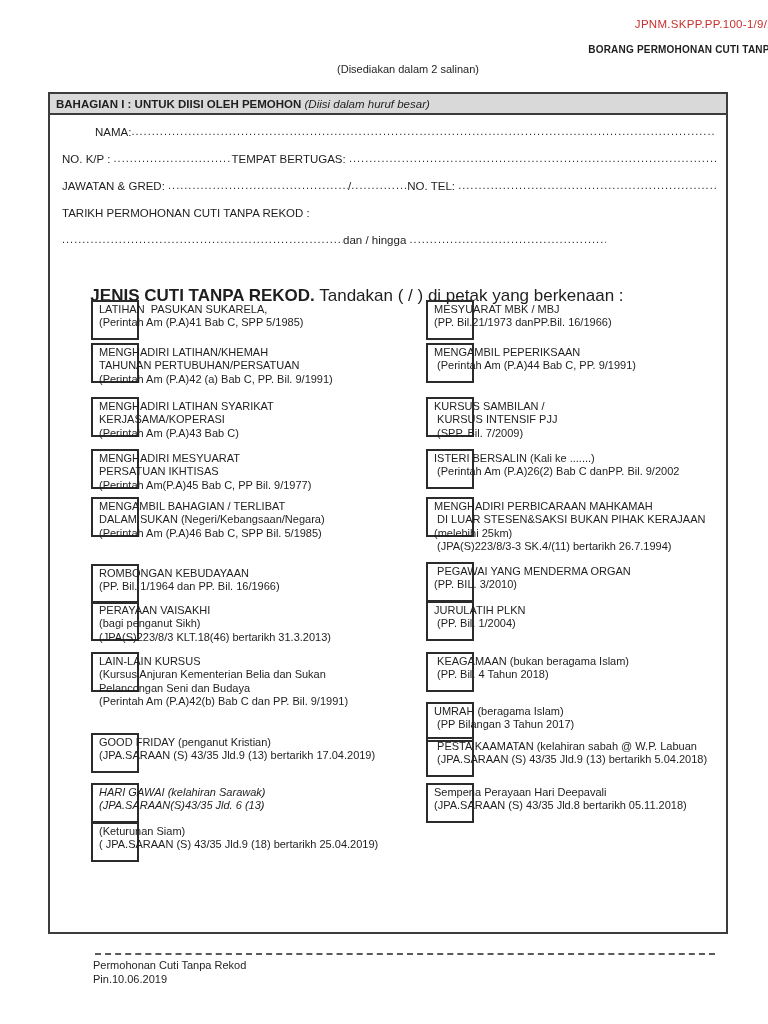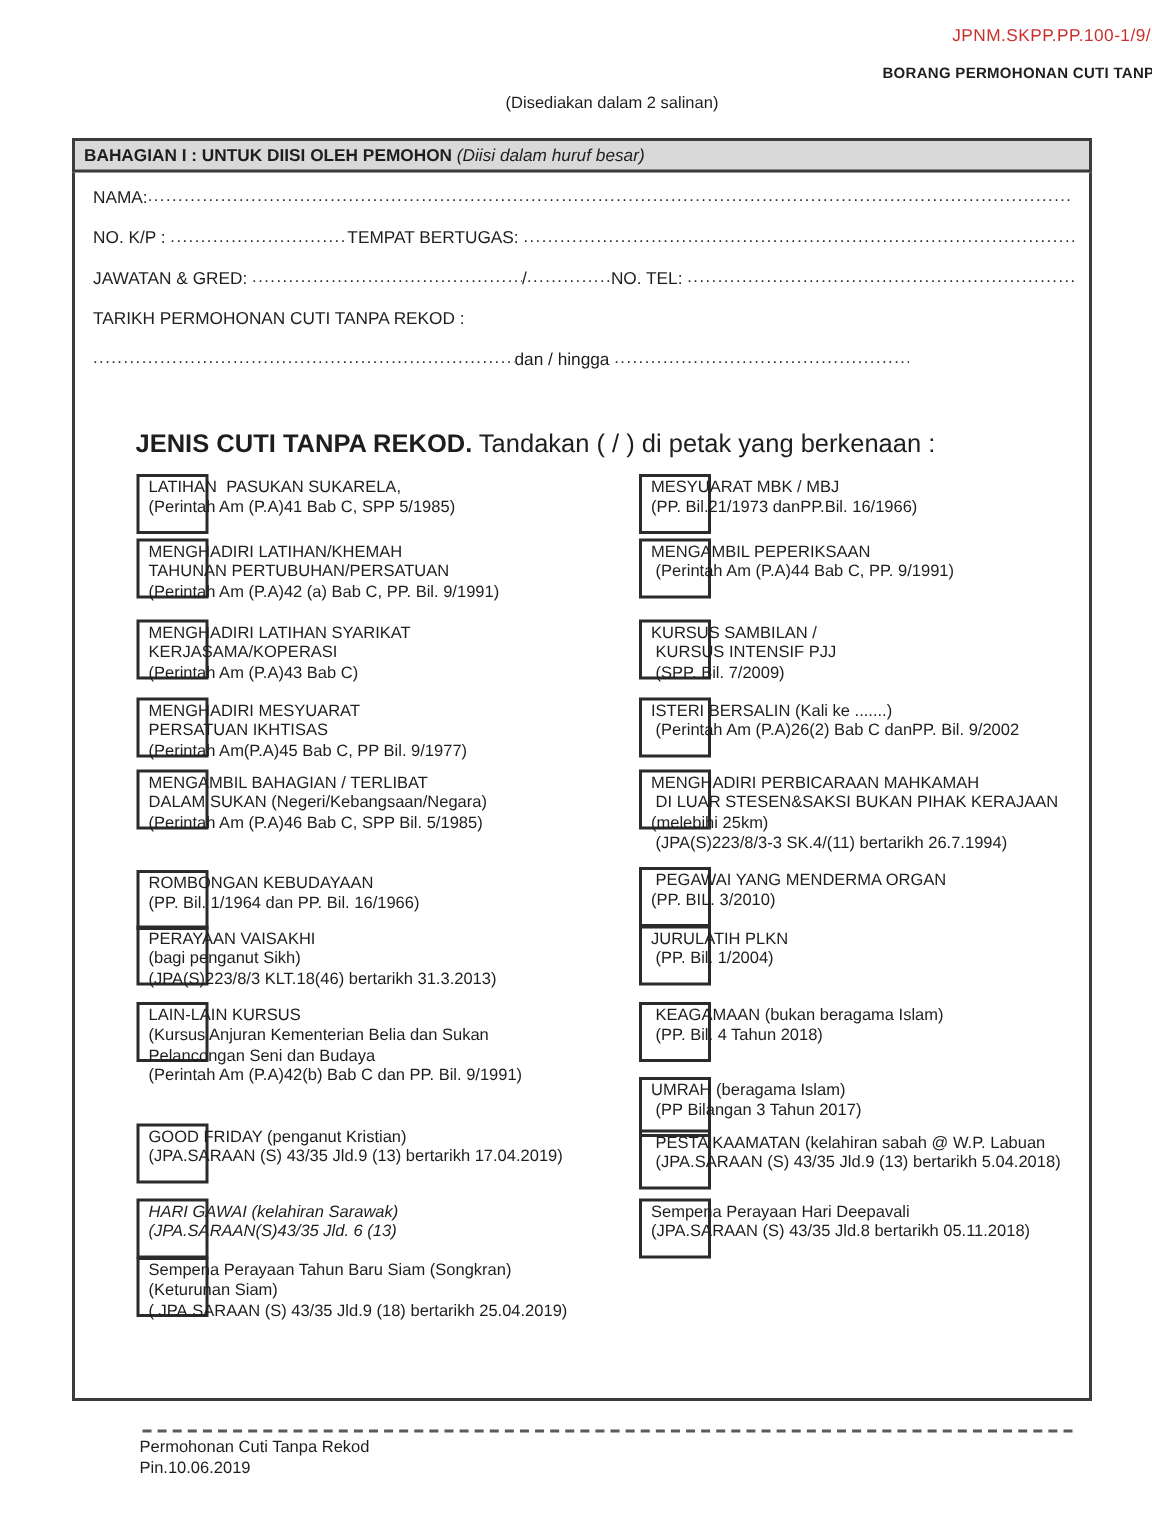--- a/index.html
+++ b/index.html
@@ -33,21 +33,21 @@
     font-size:11.5px;white-space:pre;
   }
   .dotfill{
     overflow:hidden;white-space:nowrap;letter-spacing:1px;color:#2a2a2a;
     font-size:11px;transform:translateY(-1px);
   }
   .grow{flex:1 1 auto;}
   .spacer{flex:1 1 auto;}
   .jenis-line{position:absolute;left:12px;top:172px;font-size:17px;white-space:pre;}
   .jenis-line .bold{font-weight:700;}
-  .cbitem{position:absolute;font-size:11px;line-height:13.4px;margin-top:16px;}
+  .cbitem{position:absolute;font-size:11px;line-height:13.4px;}
   .cbitem .checkbox{
     position:absolute;left:-8px;top:-3px;width:44px;height:36px;
     border:2px solid #2b2b2b;background:transparent;z-index:0;
   }
   .cbitem .iline{position:relative;z-index:1;white-space:pre;}
   .footer-rule{
     position:absolute;left:95px;top:953px;width:620px;height:0;
     border-top:2px dashed #5a5a5a;
   }
   .footer-text{position:absolute;left:93px;top:959px;font-size:11px;line-height:13.5px;}
@@ -62,21 +62,21 @@
   <div class="title">BORANG PERMOHONAN CUTI TANPA REKOD</div>
   <div class="subtitle">(Disediakan dalam 2 salinan)</div>
 
   <div class="form-box">
 
     <div class="section-header" style="background: rgb(217, 217, 217);">
       <span class="bold">BAHAGIAN I : UNTUK DIISI OLEH PEMOHON </span><span class="ital">(Diisi dalam huruf besar)</span>
     </div>
 
     <div class="frow" style="top:32px;">
-      <span style="width:36px;display:inline-block;">NAMA</span>
+      <span style="width:36px;display:inline-block;margin-left:33px;">NAMA</span>
       <span>:</span>
       <span class="dotfill grow">................................................................................................................................................................................................................................................................................................................................................................................................................</span>
     </div>
 
     <div class="frow" style="top:59px;">
       <span>NO. K/P : </span>
       <span class="dotfill" style="width:118px;flex:0 0 auto;">................................................................................................................................................................................................................................................................................................................................................................................................................</span>
       <span>TEMPAT BERTUGAS: </span>
       <span class="dotfill grow">................................................................................................................................................................................................................................................................................................................................................................................................................</span>
     </div>
@@ -158,21 +158,20 @@
           <div class="iline">GOOD FRIDAY (penganut Kristian)</div>
           <div class="iline">(JPA.SARAAN (S) 43/35 Jld.9 (13) bertarikh 17.04.2019)</div>
         </div>
         <div class="cbitem" style="left: 49px; top: 692px; font-style: italic;">
           <span class="checkbox"></span>
           <div class="iline">HARI GAWAI (kelahiran Sarawak)</div>
           <div class="iline">(JPA.SARAAN(S)43/35 Jld. 6 (13)</div>
         </div>
         <div class="cbitem" style="left: 49px; top: 731px;">
           <span class="checkbox"></span>
-          <div class="iline">Sempena Perayaan Tahun Baru Siam (Songkran)</div>
           <div class="iline">(Keturunan Siam)</div>
           <div class="iline">( JPA.SARAAN (S) 43/35 Jld.9 (18) bertarikh 25.04.2019)</div>
         </div>
       </div>
     <div>
         <div class="cbitem" style="left: 384px; top: 209px;">
           <span class="checkbox"></span>
           <div class="iline">MESYUARAT MBK / MBJ</div>
           <div class="iline">(PP. Bil.21/1973 danPP.Bil. 16/1966)</div>
         </div>

